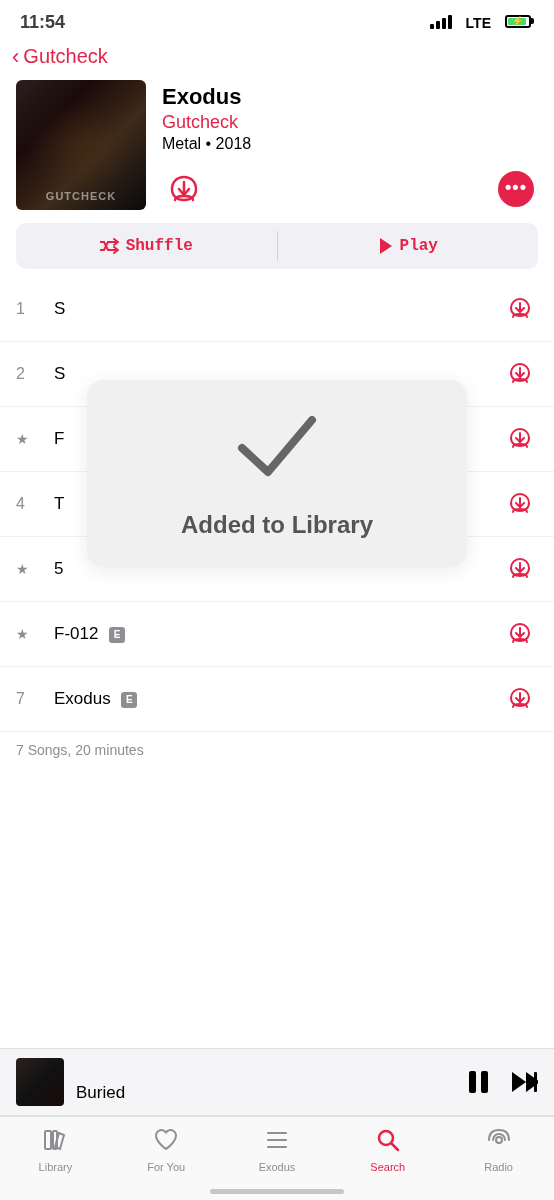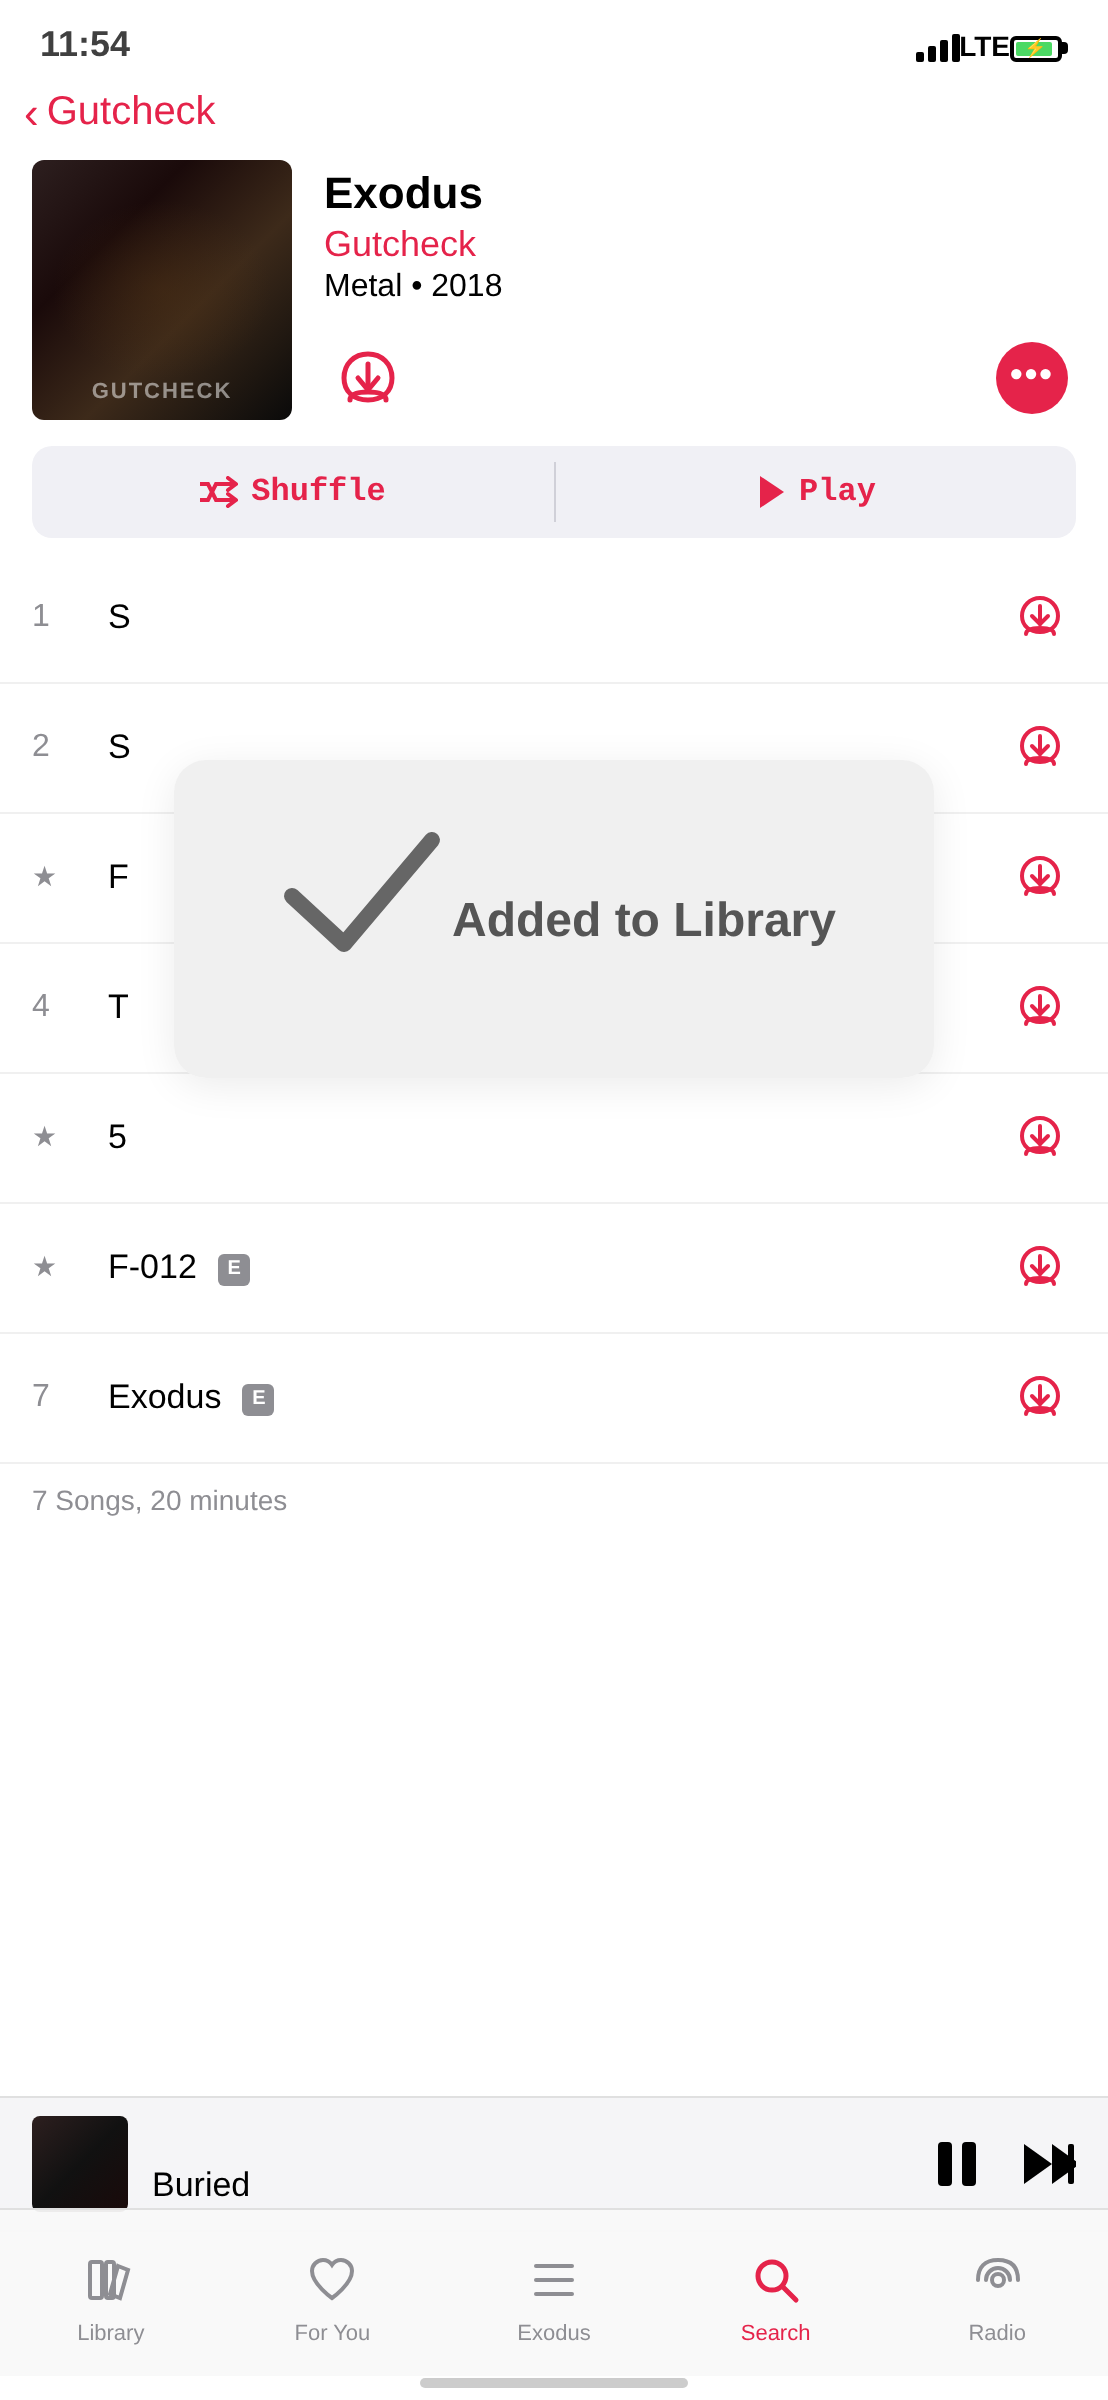--- a/index.html
+++ b/index.html
@@ -21,22 +21,22 @@
       padding: 12px 20px 6px 20px;
       background: #fff;
     }
     .status-time {
       font-size: 18px;
       font-weight: 700;
       color: #404040;
     }
     .status-icons {
       display: flex;
-      align-items: flex-end;
-      gap: 0;
+      align-items: flex-start;
+      gap: 14px;
     }
     .signal-bars {
       display: flex;
       align-items: flex-end;
       gap: 2px;
     }
     .signal-bars span {
       background: #000;
       border-radius: 1px;
       width: 4px;
@@ -274,21 +274,21 @@
     .toast-overlay {
       position: absolute;
       top: 380px;
       left: 50%;
       transform: translateX(-50%);
       width: 380px;
       background: rgba(240,240,240,0.97);
       border-radius: 16px;
       padding: 30px 20px 28px 20px;
       display: flex;
-      flex-direction: row;
+      flex-direction: column;
       align-items: center;
       justify-content: center;
       box-shadow: 0 4px 20px rgba(0,0,0,0.08);
       z-index: 100;
     }
     .toast-checkmark {
       font-size: 80px;
       color: #555;
       font-weight: 100;
       line-height: 1;
@@ -346,29 +346,29 @@
       font-size: 24px;
       color: #000;
       display: flex;
       align-items: center;
       justify-content: center;
     }
 
     
     .tab-bar {
       position: fixed;
-      bottom: 12px;
+      bottom: 0;
       left: 0;
       width: 554px;
       height: 84px;
       background: rgba(249,249,249,0.95);
       border-top: 1px solid #e0e0e0;
       display: flex;
       align-items: flex-start;
-      padding-top: 22px;
+      padding-top: 10px;
       z-index: 50;
     }
     .tab-item {
       flex: 1;
       display: flex;
       flex-direction: column;
       align-items: center;
       gap: 4px;
     }
     .tab-icon {

